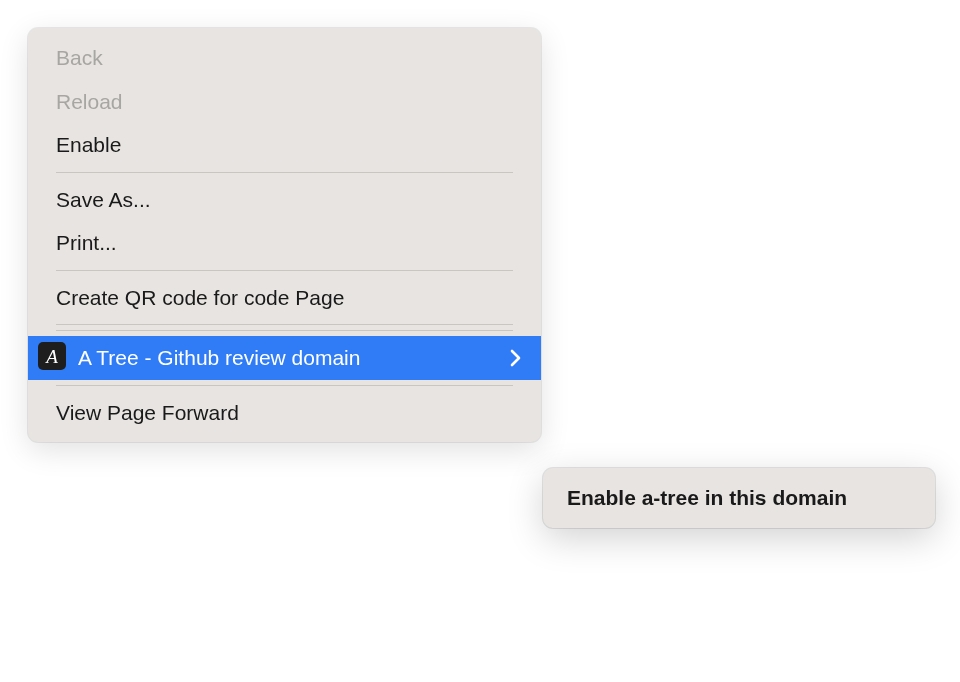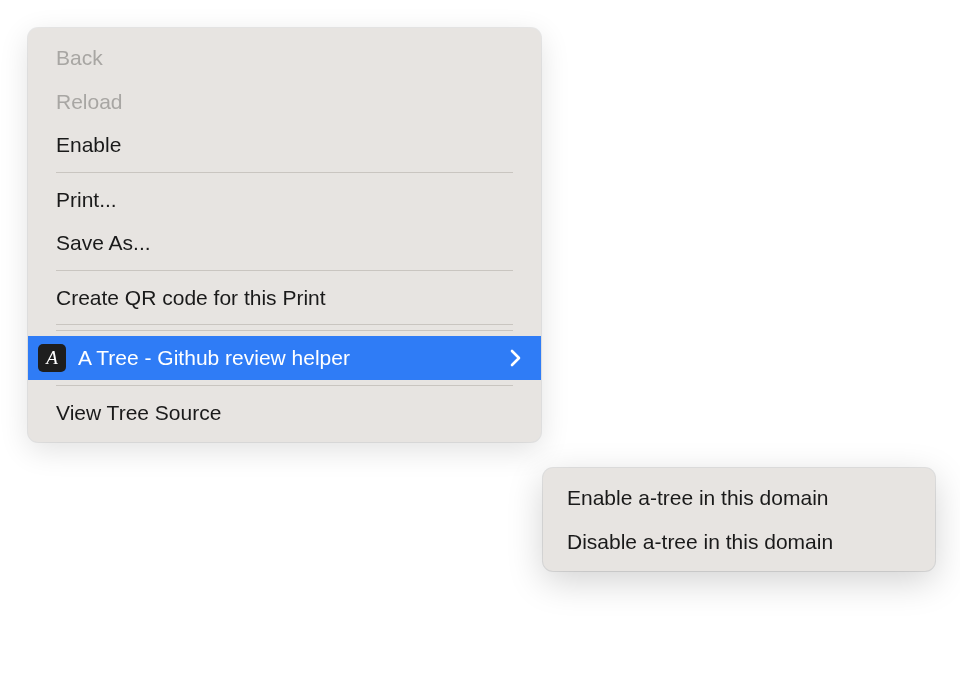--- a/index.html
+++ b/index.html
@@ -19,21 +19,21 @@
       left: 28px;
       top: 28px;
       width: 513px;
       background: #e7e4e1;
       border-radius: 10px;
       box-shadow: 0 0 0 1px rgba(0,0,0,0.08), 0 8px 30px rgba(0,0,0,0.12);
       padding: 8px 0;
     }
     .menu-item {
       display: flex;
-      align-items: center;
+      align-items: flex-start;
       padding: 6px 28px;
       font-size: 21px;
       line-height: 1.5;
       color: #1a1a1a;
       cursor: default;
       position: relative;
     }
     .menu-item.disabled {
       color: #a8a6a3;
     }
@@ -80,20 +80,21 @@
     }
     .submenu {
       position: absolute;
       left: 543px;
       top: 468px;
       width: 392px;
       background: #e7e4e1;
       border-radius: 10px;
       box-shadow: 0 0 0 1px rgba(0,0,0,0.1), 0 10px 36px rgba(0,0,0,0.18);
       padding: 8px 0;
+      font-weight: bold;
     }
     .submenu .menu-item {
       padding: 6px 24px;
     }
   </style>
 </head>
 <body>
 
 <div class="context-menu">
   <div class="menu-item disabled">
@@ -102,56 +103,53 @@
   <div class="menu-item disabled">
     <span>Reload</span>
   </div>
   <div class="menu-item">
     <span>Enable</span>
   </div>
 
   <div class="menu-divider"></div>
 
   <div class="menu-item">
-    <span>Print...</span>
+    <span>Save As...</span>
   </div>
   <div class="menu-item">
-    <span>Save As...</span>
+    <span>Print...</span>
   </div>
 
   <div class="menu-divider"></div>
 
   <div class="menu-item">
-    <span>Create QR code for this Print</span>
+    <span>Create QR code for code Page</span>
   </div>
 
   <div class="menu-divider"></div>
 
 
   <div class="menu-divider"></div>
 
   <div class="menu-item highlighted">
     <span class="badge-icon">
       <span class="badge-icon-text">A</span>
     </span>
-    <span>A Tree - Github review helper</span>
+    <span>A Tree - Github review domain</span>
     <span class="chevron">
       <svg width="11" height="18" viewBox="0 0 11 18" fill="none">
         <path d="M2 2 L9 9 L2 16" stroke="#ffffff" stroke-width="2.6" stroke-linecap="round" stroke-linejoin="round"></path>
       </svg>
     </span>
   </div>
 
   <div class="menu-divider"></div>
 
   <div class="menu-item">
-    <span>View Tree Source</span>
+    <span>View Page Forward</span>
   </div>
 </div>
 
 <div class="submenu">
   <div class="menu-item">
     <span>Enable a-tree in this domain</span>
   </div>
-  <div class="menu-item">
-    <span>Disable a-tree in this domain</span>
-  </div>
 </div>
 
 </body></html>

